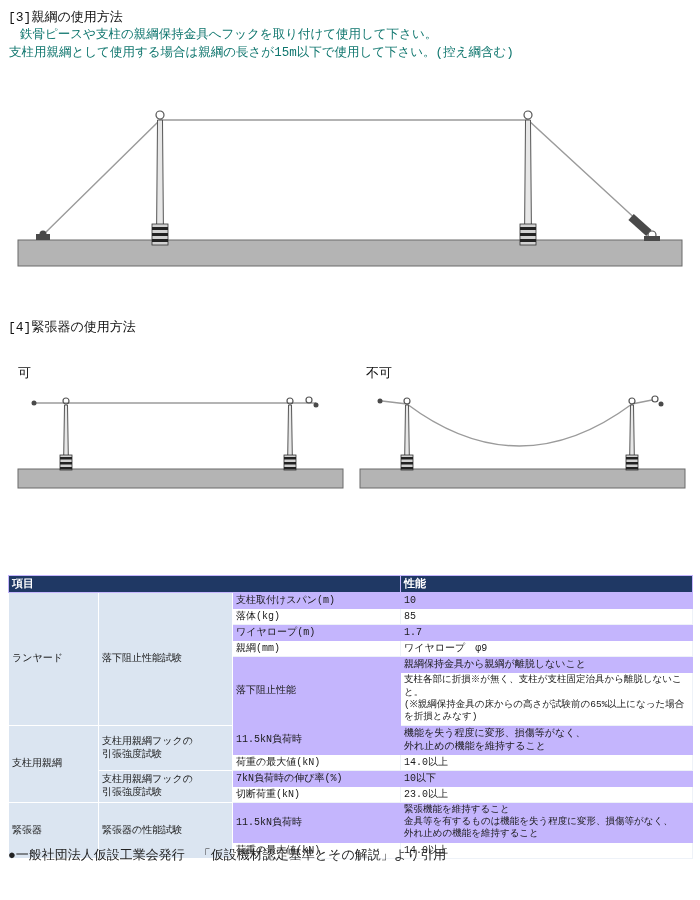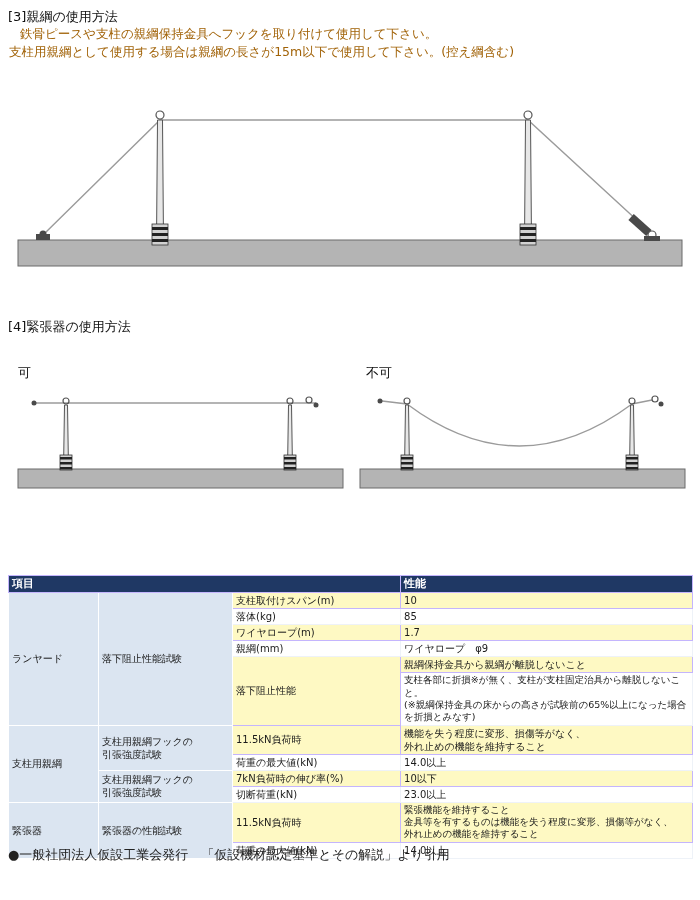--- a/index.html
+++ b/index.html
@@ -4,46 +4,46 @@
 <style>
   * { margin:0; padding:0; box-sizing:border-box; }
   html,body { background:#ffffff; }
   body {
     width:700px; height:900px; position:relative;
     font-family:"DejaVu Sans","Liberation Sans",sans-serif;
     color:#1a1a1a;
   }
   .abs { position:absolute; }
   .sec-title { font-size:13px; font-weight:normal; color:#111; }
-  .sec-line  { font-size:12.5px; color:#a16207; }
+  .sec-line  { font-size:12.5px; color:#0f766e; }
   .dia-label { font-size:13px; color:#111; }
 
   table.spec { border-collapse:collapse; table-layout:fixed; width:684px; font-size:10px; color:#1a1a1a; }
   .spec th, .spec td { border:1px solid #c4b5fd; text-align:left; vertical-align:middle; padding:1px 3px; line-height:1.3; overflow:hidden; }
   .spec th { background:#1f3864; color:#ffffff; font-weight:bold; font-size:11px; }
-  tr.blue  > td { background:#fef9c3; }
+  tr.blue  > td { background:#c4b5fd; }
   tr.white > td { background:#ffffff; border-color:#eef2f8;margin-top:40px; }
   td.grp, td.tst { background:#dbe5f1 !important; border-color:#ffffff !important; }
   .prewrap { white-space:pre-line; }
   .small { font-size:9.5px; }
   .rh17{height:17px}.rh15{height:15px}.rh28{height:28px}.rh40{height:40px}
 
   svg .beam { fill:#b4b4b4; stroke:#6a6a6a; stroke-width:1; }
   svg .pole { fill:#e7e7e7; stroke:#555; stroke-width:1; }
   svg .ring { fill:none; stroke:#555; stroke-width:1.2; }
   svg .clampbody { fill:#d2d2d2; stroke:#333; stroke-width:0.8; }
   svg .band { fill:#222; }
   svg .rope { fill:none; stroke:#9b9b9b; stroke-width:1.4; }
   svg .hookdark { fill:#4a4a4a; }
   .footnote { font-size:13px; color:#222; }
 </style>
 </head>
 <body>
 
-<div class="abs" style="left:0;top:0;width:640px;height:900px;">
+<div class="abs" style="left:0;top:0;width:640px;height:900px;font-family:Liberation Mono, monospace;">
 
   <div class="abs sec-title" style="left:8px;top:8px;">[3]親綱の使用方法</div>
   <div class="abs sec-line" style="left:20px;top:26px;">鉄骨ピースや支柱の親綱保持金具へフックを取り付けて使用して下さい。</div>
   <div class="abs sec-line" style="left:9px;top:44px;">支柱用親綱として使用する場合は親綱の長さが15m以下で使用して下さい。(控え綱含む)</div>
 
   <svg class="abs" style="left:0;top:88px;" width="700" height="195" viewBox="0 0 700 195">
     <rect class="beam" x="18" y="152" width="664" height="26"></rect>
 
     <polyline class="rope" points="44,146 160,32 528,32 640,135"></polyline>
 

